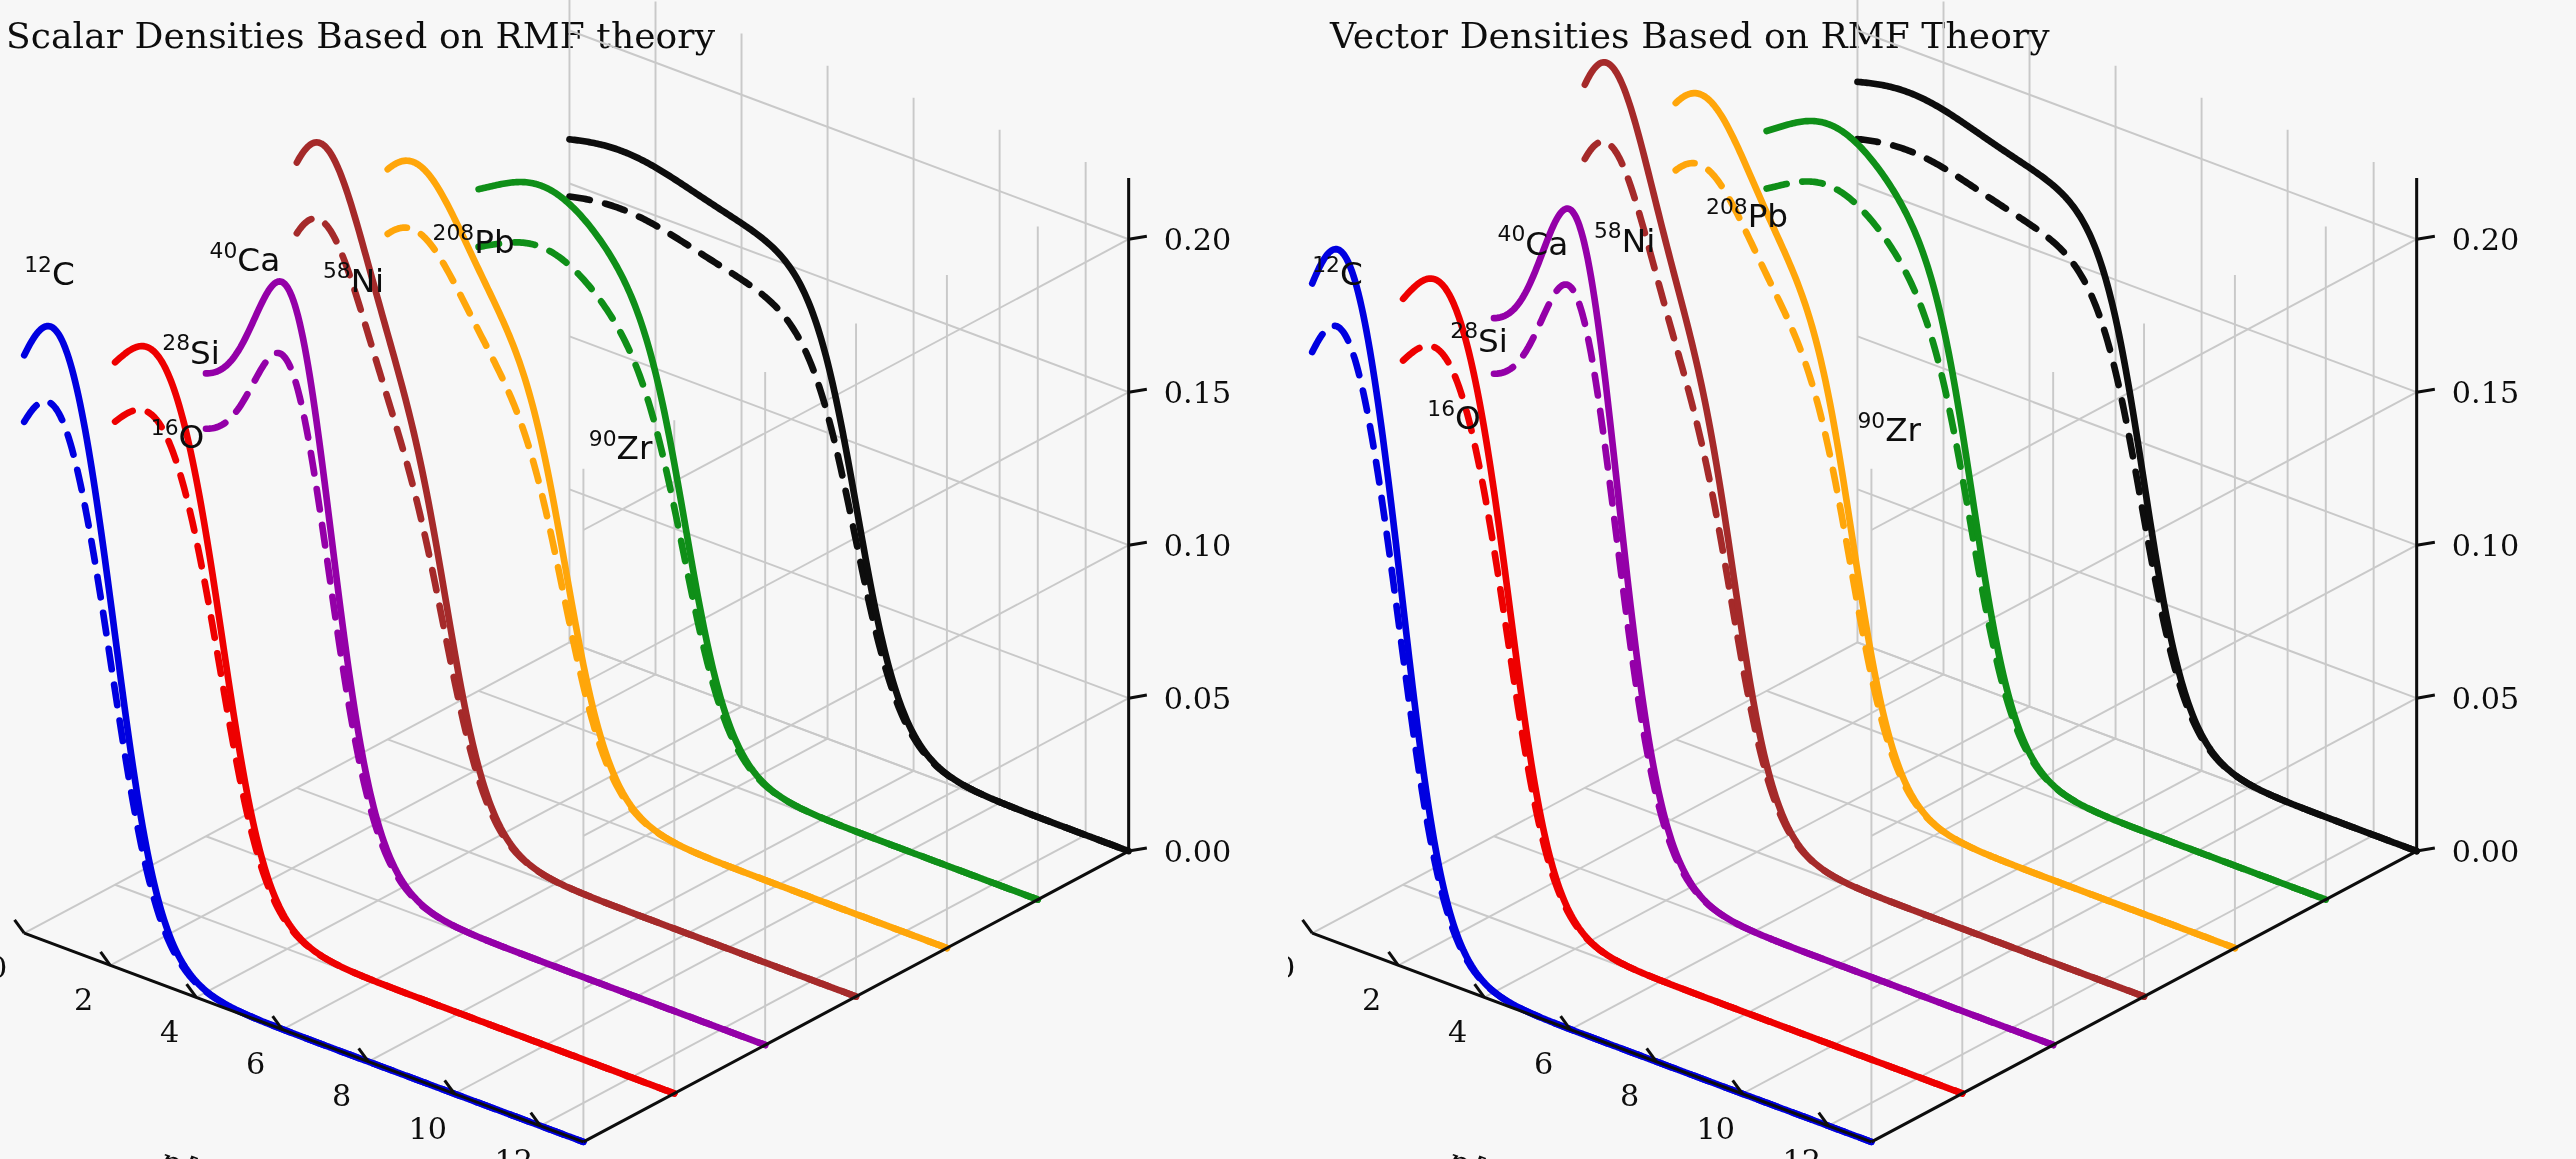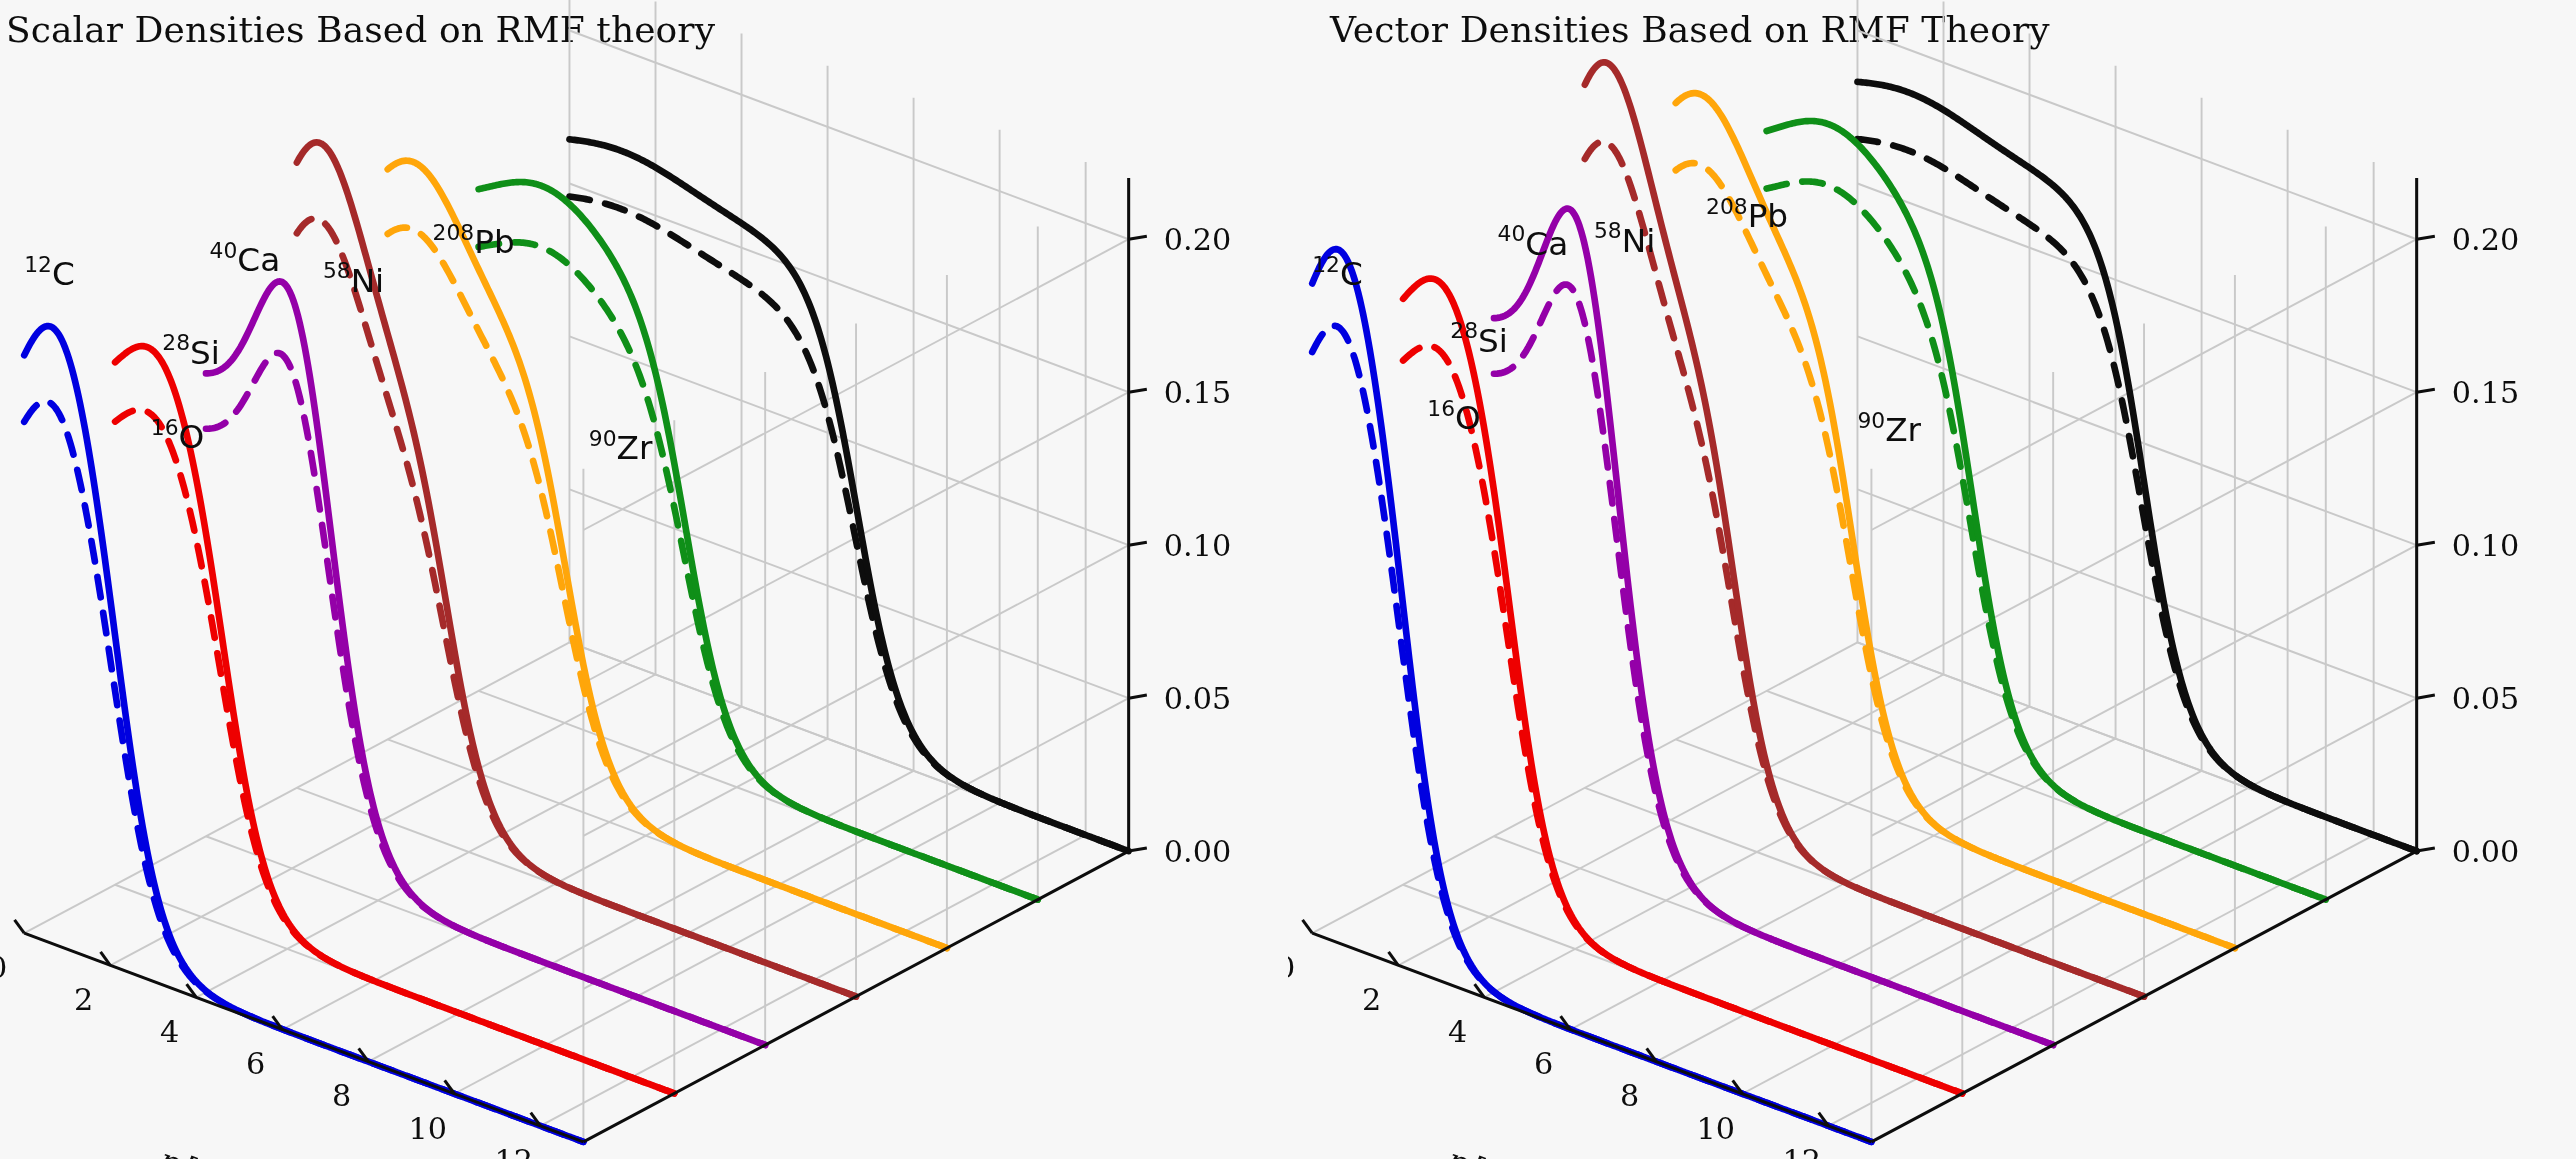--- a/index.html
+++ b/index.html
@@ -7,21 +7,21 @@
     width:2576px;height:1160px;
     background:#f7f7f7;
     font-family:"DejaVu Serif", serif;
     overflow:hidden;
   }
   #root{position:relative;width:2576px;height:1160px;}
   .panel{position:absolute;top:0;height:1160px;width:1288px;}
   .panel-left{left:0;}
   .panel-right{left:1288px;}
   .panel-title{
-    position:absolute;top:9px;left:0;width:1288px;
+    position:absolute;top:15px;left:0;width:1288px;
     text-align:left;
     font-family:"DejaVu Serif", serif;
     font-size:36px;
     color:#0d0d0d;
     white-space:nowrap;
     letter-spacing:0.1px;
   }
   .panel-left .panel-title{padding-left:6px;}
   .panel-right .panel-title{padding-left:42px;}
   svg{display:block;position:absolute;left:0;top:0;}

